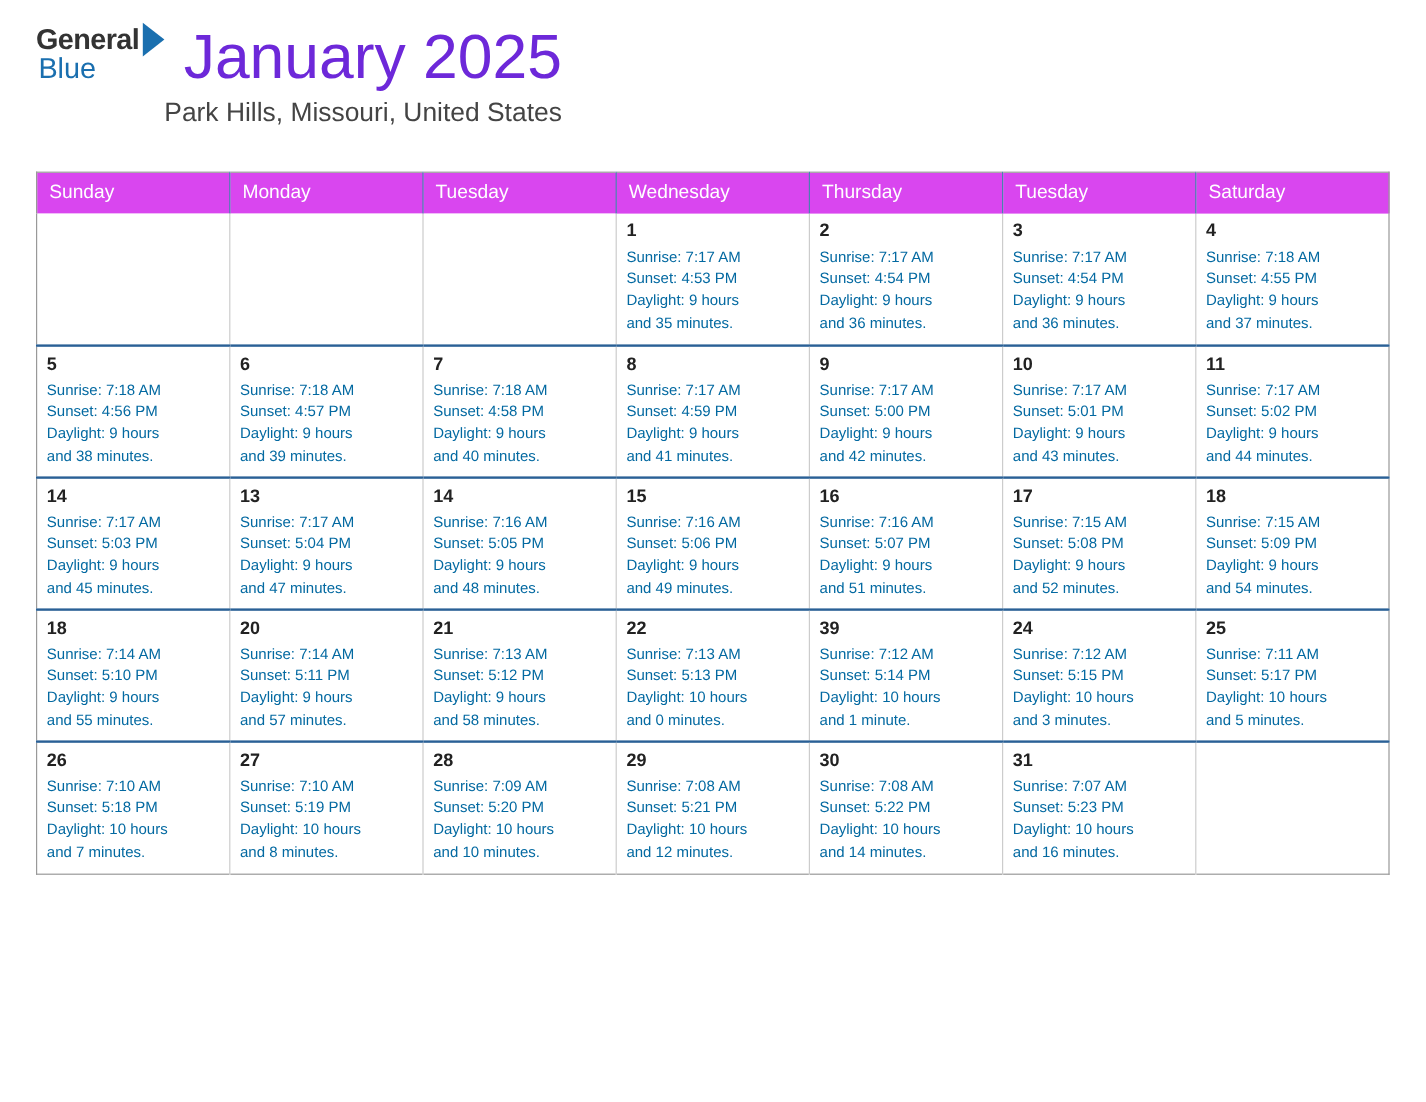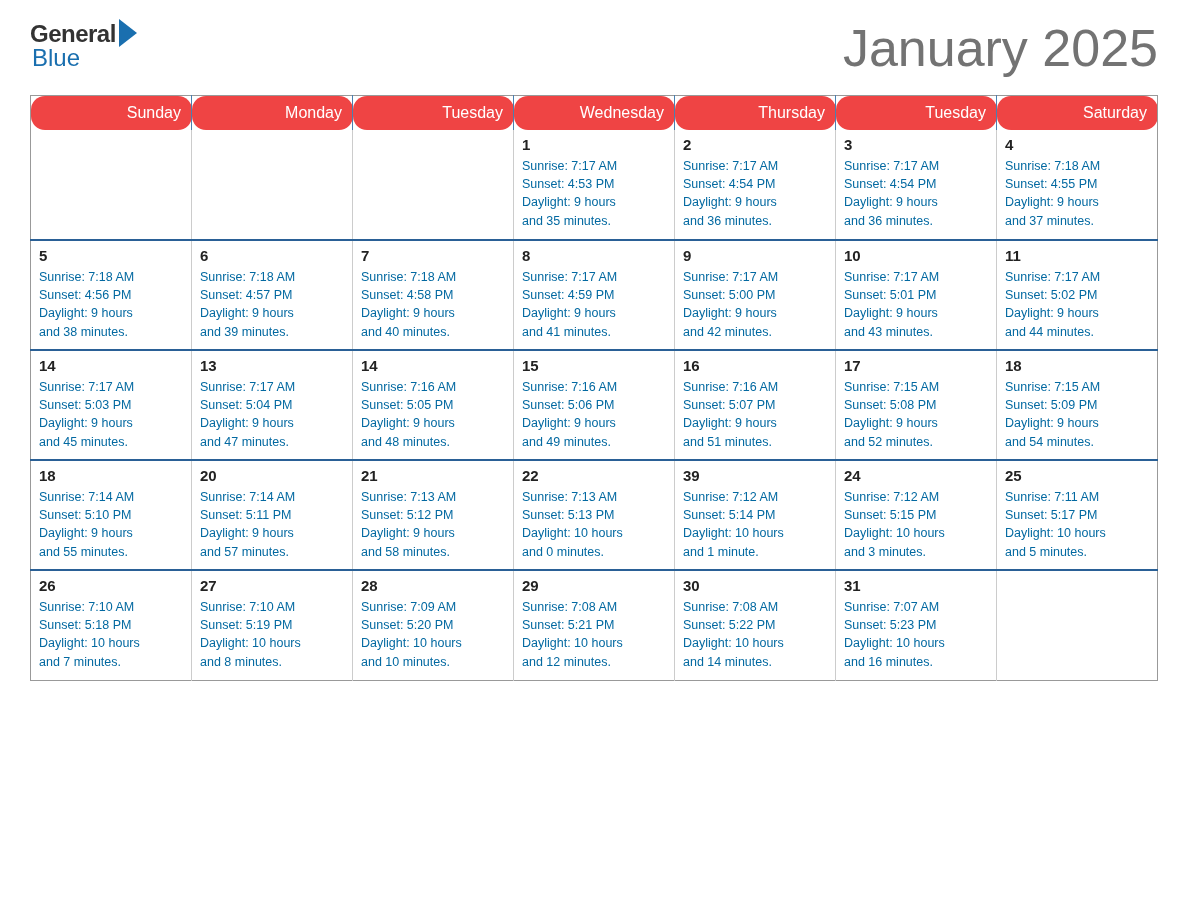--- a/index.html
+++ b/index.html
@@ -5,52 +5,50 @@
     * { margin: 0; padding: 0; box-sizing: border-box; }
     body {
       font-family: Arial, sans-serif;
       background: #fff;
       width: 1188px;
       min-height: 918px;
       padding: 20px 30px;
     }
     .header {
       display: flex;
-      justify-content: space-between;
       align-items: flex-start;
-      margin-bottom: 18px;
+      margin-bottom: 36px;
     }
     .title-block {
       text-align: right;
     }
     .month-title {
       font-size: 52px;
       font-weight: normal;
-      color: #737373;
+      color: #6d28d9;
       line-height: 1.1;
     }
     .location {
       font-size: 22px;
       color: #444;
       margin-top: 4px;
     }
     .calendar {
       width: 100%;
       border-collapse: collapse;
       border: 1px solid #999;
     }
     .calendar thead tr th {
-      background-color: #ef4444;
+      background-color: #d946ef;
       color: #fff;
       font-size: 16px;
       font-weight: normal;
       padding: 8px 10px;
-      text-align: right;
+      text-align: left;
       border-right: 1px solid #4a80b0;
-      border-radius: 14px;
     }
     .calendar thead tr th:last-child {
       border-right: none;
     }
     .calendar tbody tr td {
       width: calc(100% / 7);
       vertical-align: top;
       padding: 6px 8px;
       border-right: 1px solid #ccc;
       border-bottom: 2px solid #2a6096;
@@ -120,20 +118,21 @@
 <div class="header">
   <div class="logo-wrapper">
     <div class="logo-line1">
       <span class="general-text">General</span>
       <span class="blue-triangle"></span>
     </div>
     <div class="logo-line2">Blue</div>
   </div>
   <div class="title-block">
     <div class="month-title">January 2025</div>
+    <div class="location">Park Hills, Missouri, United States</div>
   </div>
 </div>
 
 <table class="calendar">
   <thead>
     <tr>
     <th>Sunday</th>
         <th>Monday</th>
         <th>Tuesday</th>
         <th>Wednesday</th>

